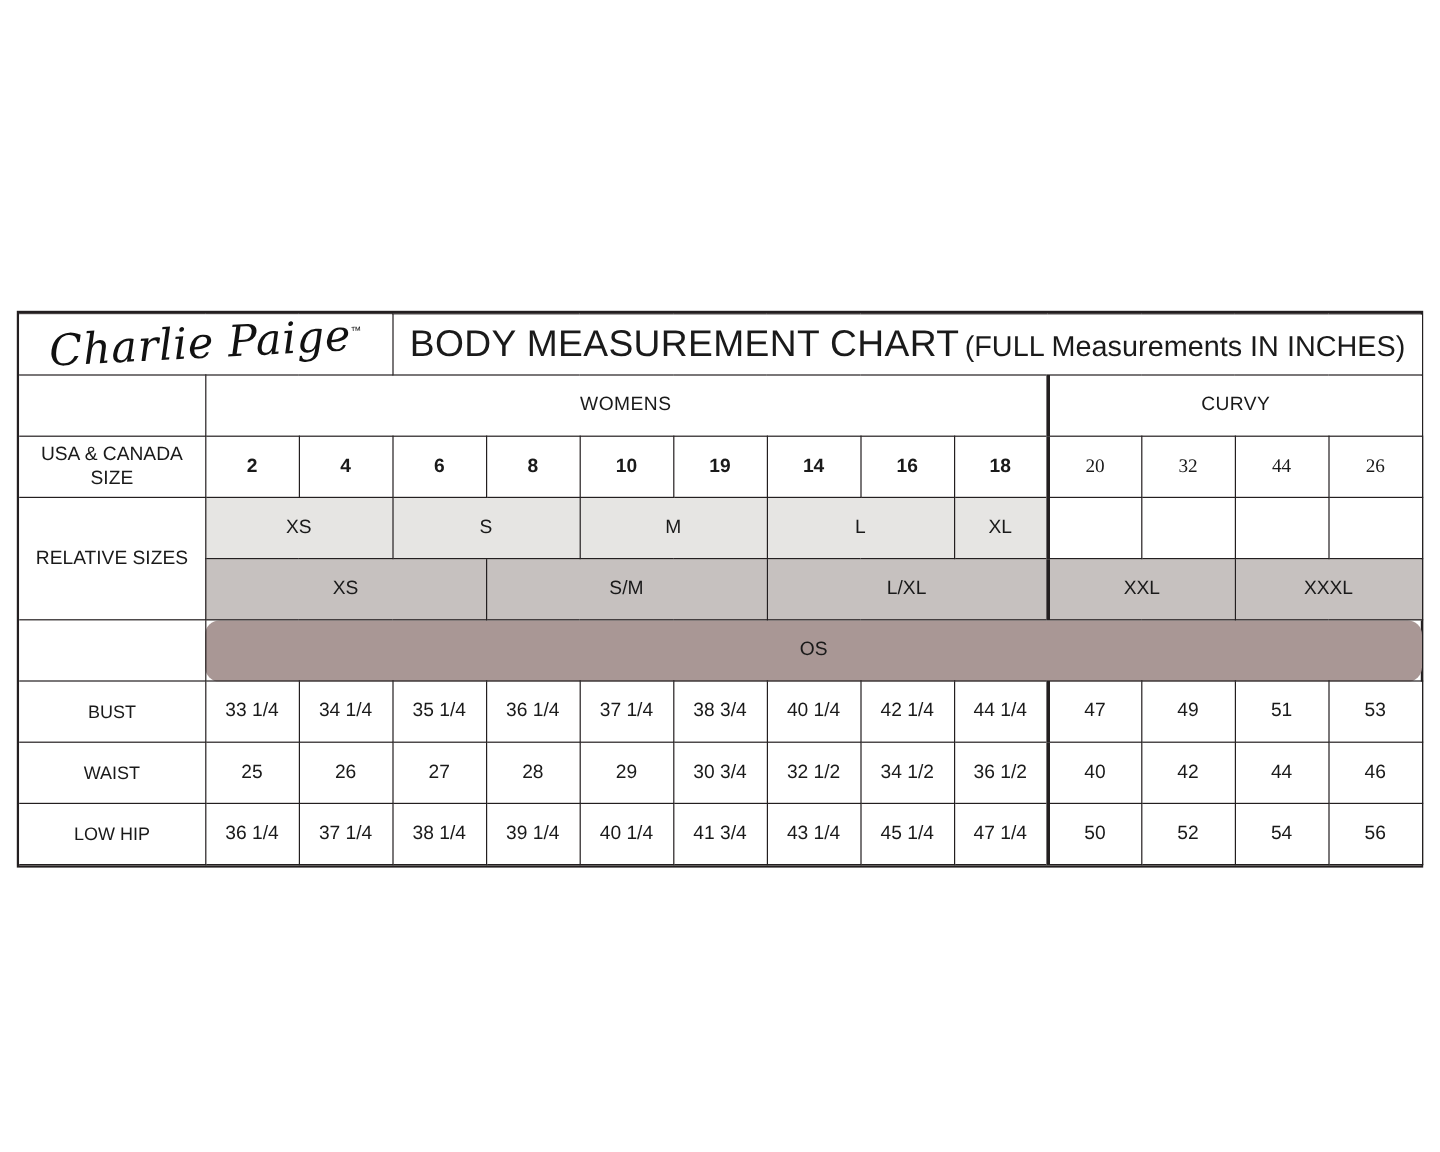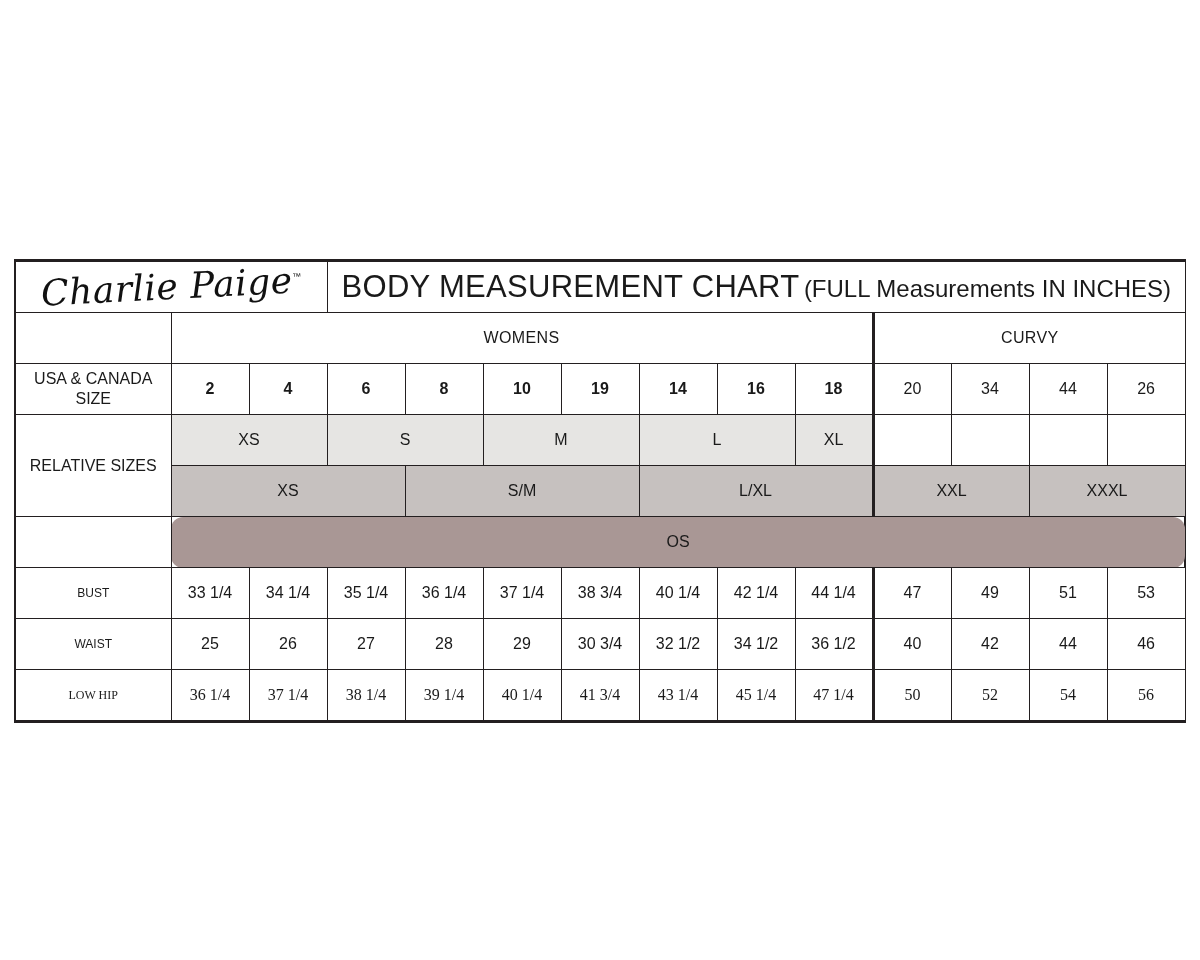--- a/index.html
+++ b/index.html
@@ -91,39 +91,39 @@
 
   
   .row-size td { height: 63px; }
   .lbl {
     font-size: 15px;
     line-height: 1.25;
     border-left: none !important;
     margin-top: 44px;
   }
   .size-num { font-weight: bold; font-size: 16px; }
-  .size-num-cur { font-weight: normal; font-size: 16px; }
+  .size-num-cur { font-weight: normal; font-size: 16px; font-family: Liberation Serif, serif; }
 
   
   .rel-light { background: #e6e5e3 !important; font-size: 15px; }
   .rel-mid   { background: #c6c1bf !important; font-size: 15px; }
   .rel-os    { background: #a99795 !important; font-size: 15px; border-radius: 12px; }
   .rel-lbl {
     border-left: none !important;
     font-size: 15px;
   }
   .rel-row td { height: 44px; }
 
   
   .row-meas td { height: 55px; font-size: 16px; }
   .row-meas td.lbl-m {
     border-left: none !important;
-    font-size: 12px;
-  }
-  .last-row td { border-bottom: none; font-family: Liberation Serif, serif; }
+    font-size: 15px;
+  }
+  .last-row td { border-bottom: none; }
 
   
   .div-left { border-right: 3px solid #231f20 !important; }
 </style>
 </head>
 <body>
 
 <div id="stage">
   <div class="chart-wrap">
     <table class="bmc">
@@ -166,21 +166,21 @@
           <td class="size-num">2</td>
           <td class="size-num">4</td>
           <td class="size-num">6</td>
           <td class="size-num">8</td>
           <td class="size-num">10</td>
           <td class="size-num">19</td>
           <td class="size-num">14</td>
           <td class="size-num">16</td>
           <td class="size-num div-left">18</td>
           <td class="size-num-cur">20</td>
-          <td class="size-num-cur">34</td>
+          <td class="size-num-cur">32</td>
           <td class="size-num-cur">44</td>
           <td class="size-num-cur">26</td>
         </tr>
 
         <tr class="rel-row">
           <td class="rel-lbl" rowspan="2">RELATIVE SIZES</td>
           <td class="rel-light" colspan="2">XS</td>
           <td class="rel-light" colspan="2">S</td>
           <td class="rel-light" colspan="2">M</td>
           <td class="rel-light" colspan="2">L</td>

